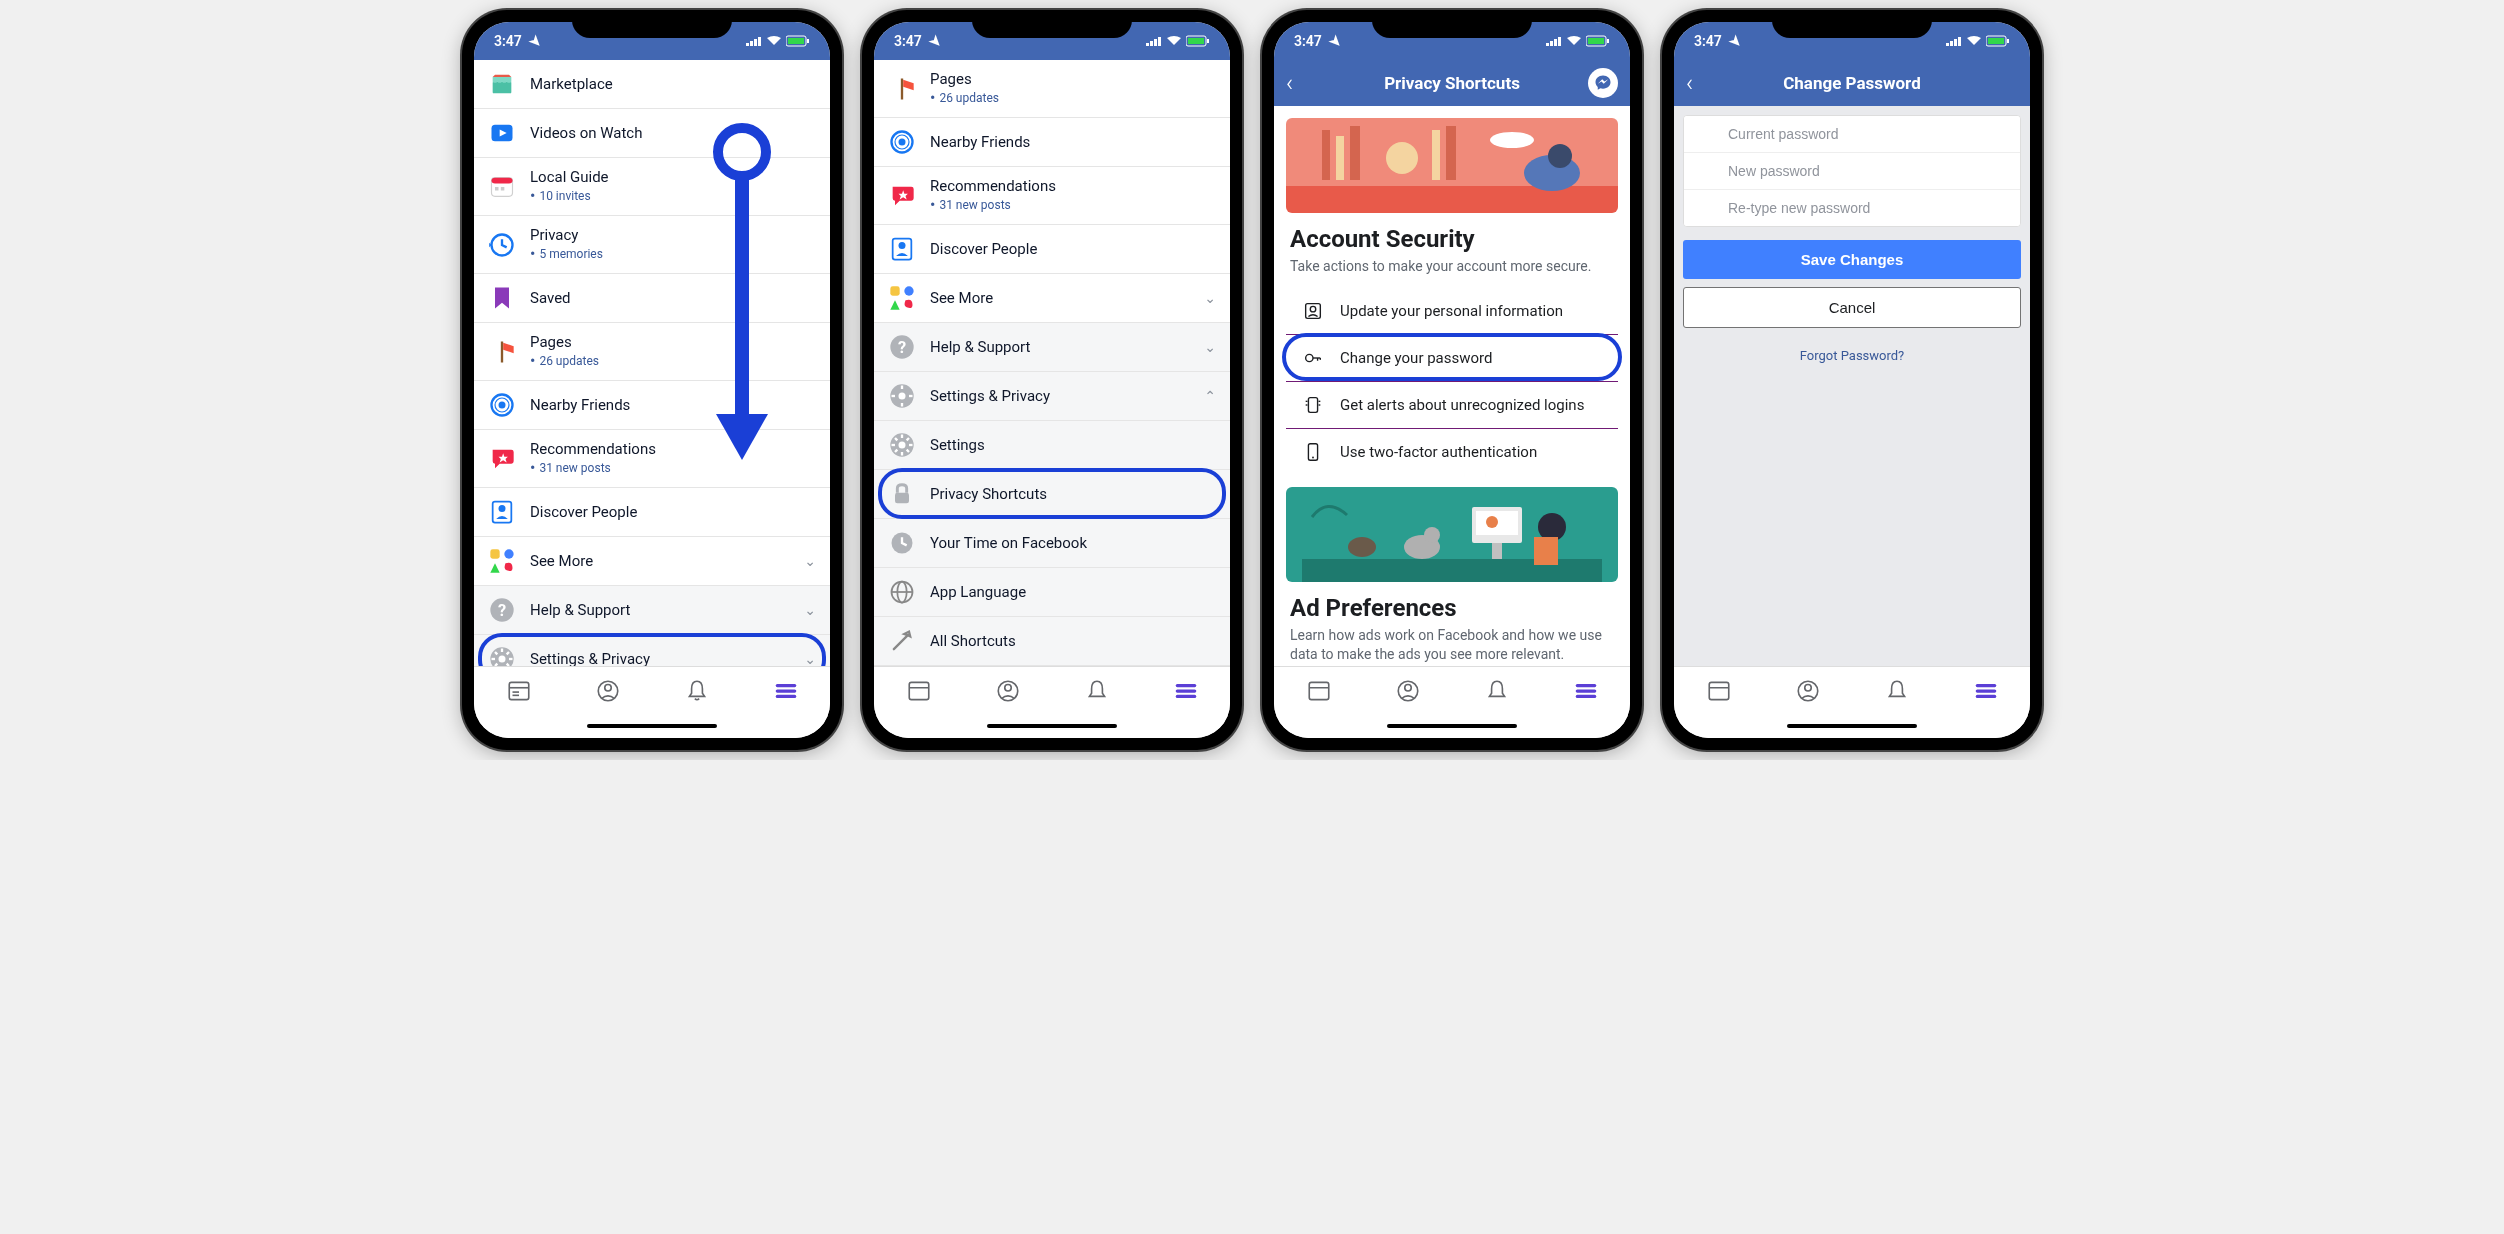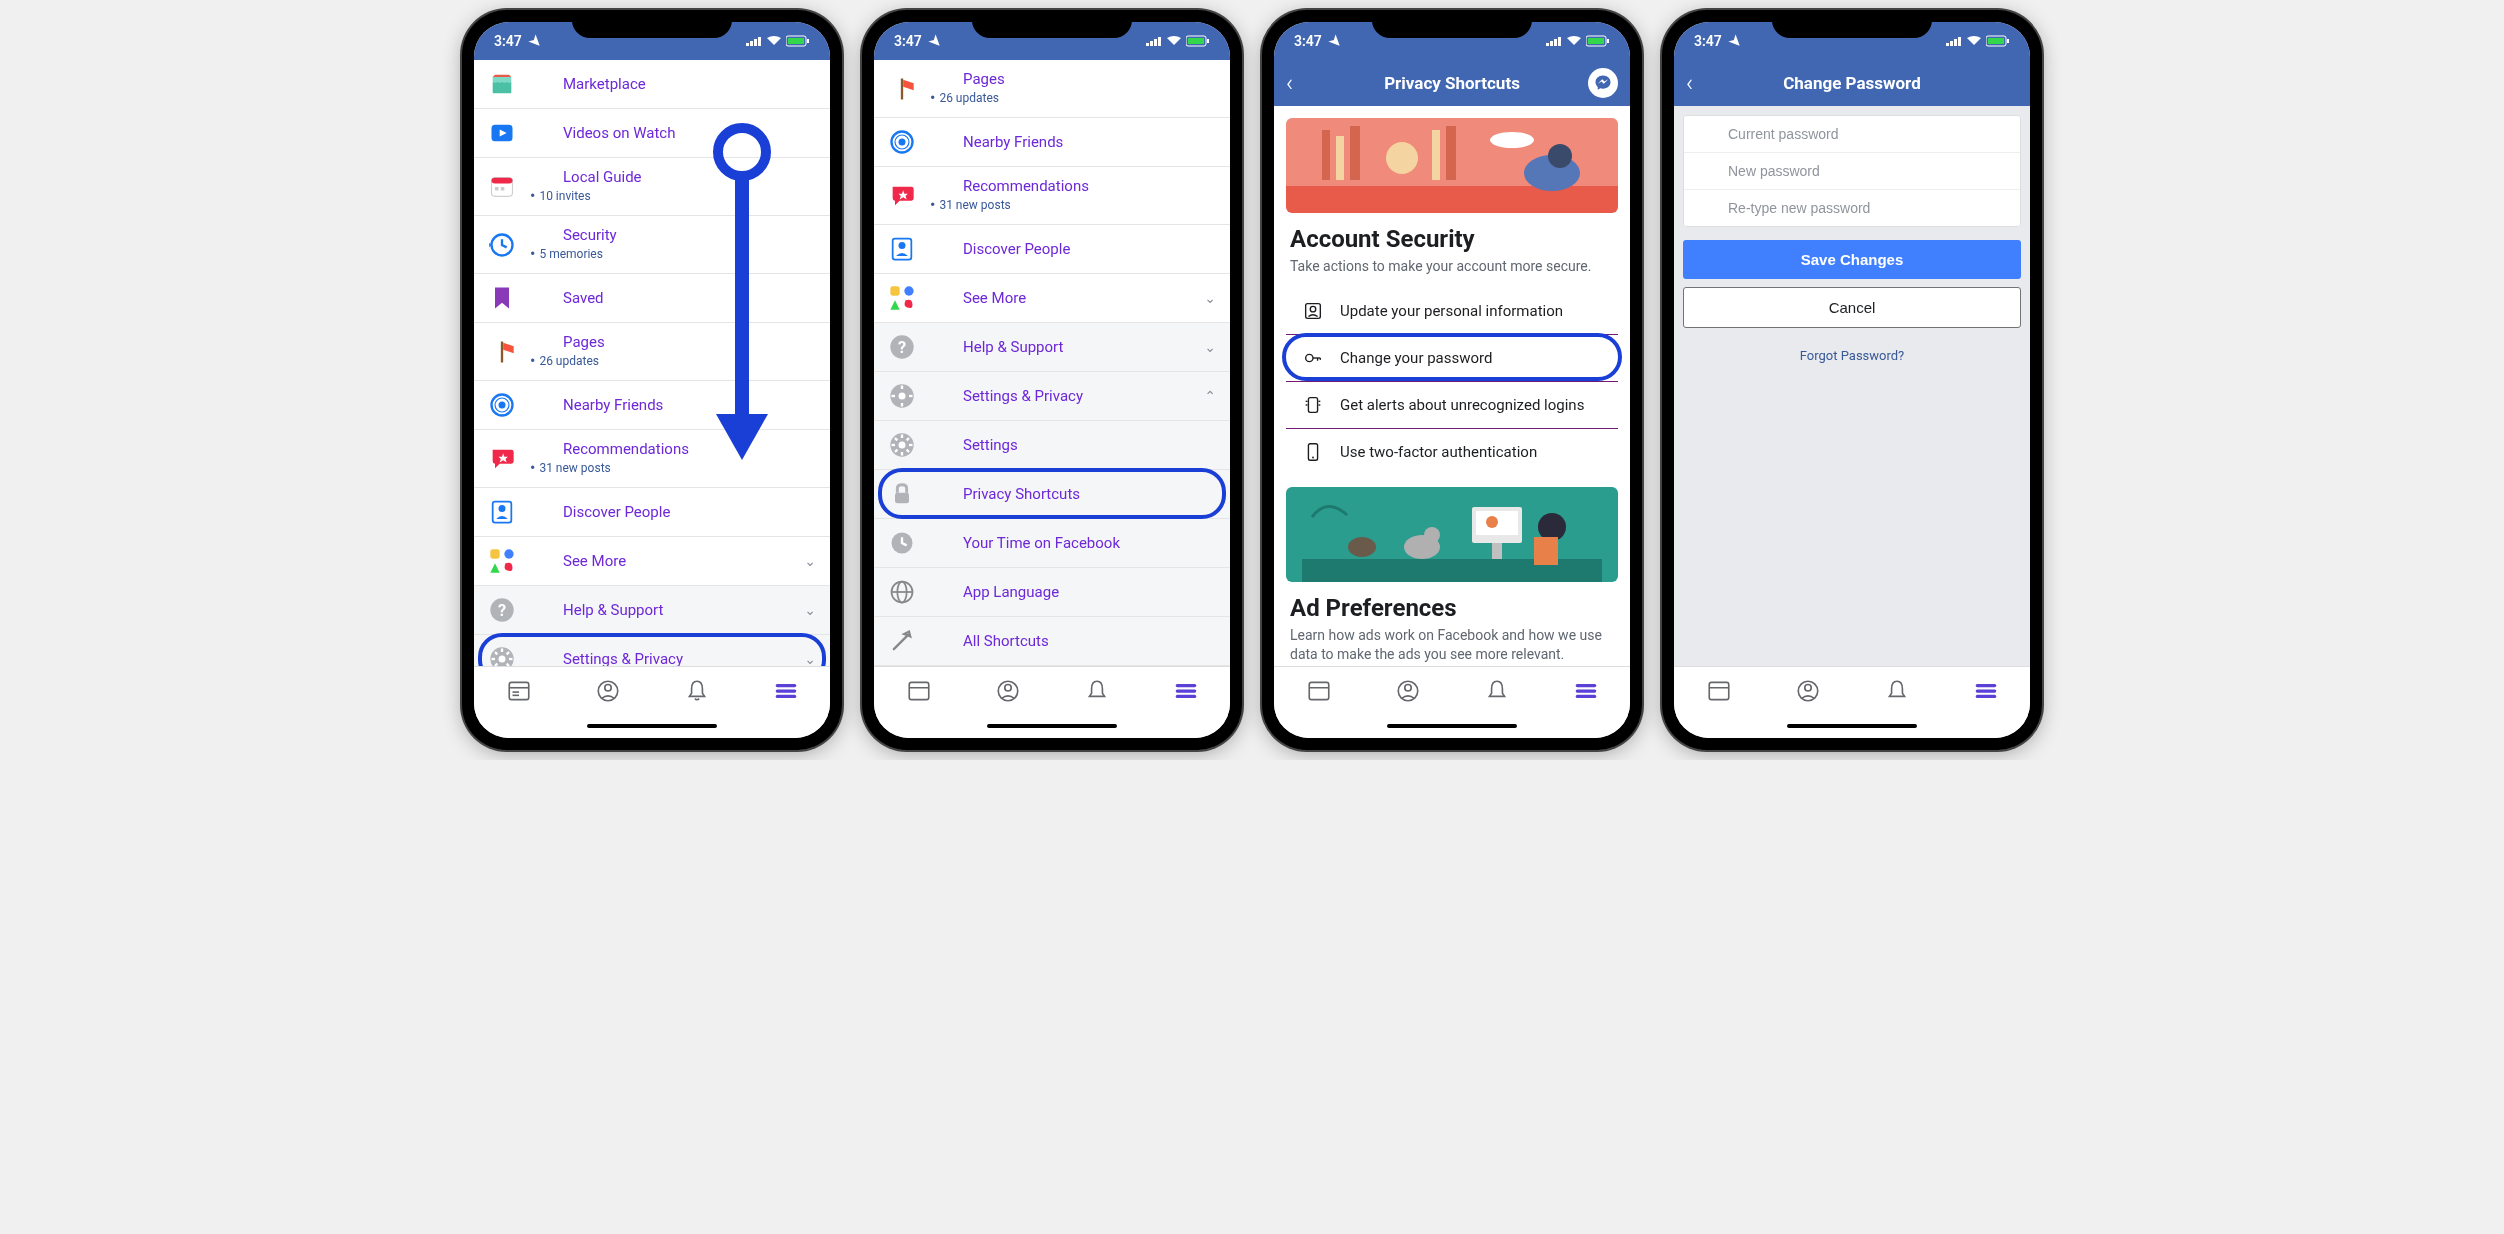--- a/index.html
+++ b/index.html
@@ -101,21 +101,21 @@
 .menu-icon {
   width: 28px;
   height: 28px;
   margin-right: 14px;
   flex-shrink: 0;
   display: flex;
   align-items: center;
   justify-content: center;
 }
 .menu-text { flex: 1; }
-.menu-label { font-size: 15px; color: #6d28d9; font-weight: 400; margin-left: 33px; }
+.menu-label { font-size: 15px; color: #0f172a; font-weight: 400; }
 .menu-sub { font-size: 12px; color: #385898; display: flex; align-items: center; gap: 4px; }
 .menu-sub::before { content:'•'; color:#385898; font-size:16px; }
 .chevron { color: #8d949e; font-size: 14px; }
 .highlight-box {
   border: 4px solid #1a3fd6;
   border-radius: 24px;
   position: absolute;
   pointer-events: none;
 }
 .arrow-down {
@@ -249,21 +249,21 @@
         </div>
         <div class="menu-item">
           <div class="menu-icon">
             <svg viewBox="0 0 24 24">
               <circle cx="12" cy="12" r="9" fill="none" stroke="#1877f2" stroke-width="2"></circle>
               <polyline points="12,7 12,12 16,14" fill="none" stroke="#1877f2" stroke-width="2"></polyline>
               <path d="M3 12 L1 10 L1 14 Z" fill="#1877f2"></path>
             </svg>
           </div>
           <div class="menu-text">
-            <div class="menu-label">Security</div>
+            <div class="menu-label">Privacy</div>
             <div class="menu-sub">5 memories</div>
           </div>
         </div>
         <div class="menu-item">
           <div class="menu-icon">
             <svg viewBox="0 0 24 24">
               <path d="M6 3 L18 3 L18 21 L12 16 L6 21 Z" fill="#8a3ab9"></path>
             </svg>
           </div>
           <div class="menu-text">

